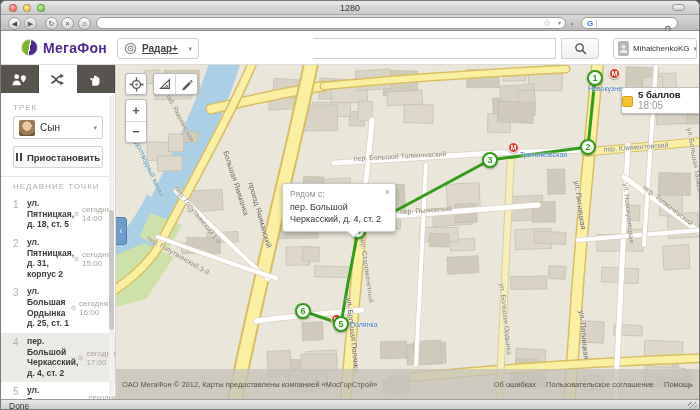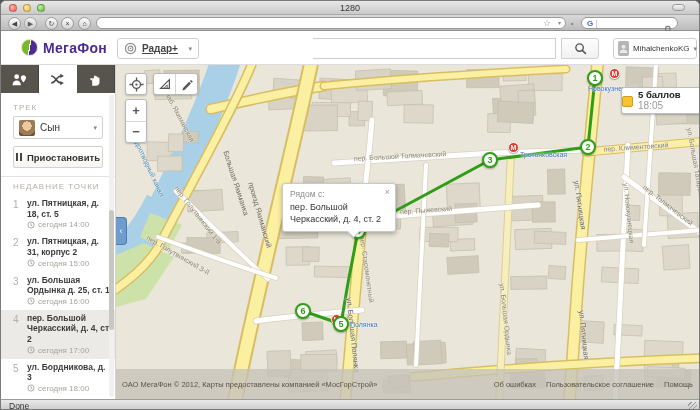--- a/index.html
+++ b/index.html
@@ -55,21 +55,21 @@
   .person-name{font-size:10px;color:#333;}
   .person-car{margin-left:auto;font-size:7px;color:#888;}
   .pause-btn{height:22px;border:1px solid #d4d2cd;border-radius:2px;background:linear-gradient(#fff,#f6f5f3);display:flex;align-items:center;justify-content:center;gap:5px;margin-bottom:8px;}
   .pause-ic{display:inline-flex;gap:2px;}
   .pause-ic i{width:2px;height:8px;background:#444;}
   .pause-label{font-size:9.5px;font-weight:bold;color:#333;}
   .side-div{height:1px;background:#e4e2de;margin:0 0 5px 0;}
   .pt-item{display:flex;gap:6px;padding:3px 4px 4px 12px;cursor:pointer;}
   .pt-item.sel{background:#eceae6;}
   .pt-num{font-size:10px;color:#b3afa7;width:8px;flex:none;padding-top:1px;}
-  .pt-body{display:flex;flex-direction:column;}
+  .pt-body{display:flex;flex-direction:row;}
   .pt-addr{font-size:8.5px;font-weight:bold;color:#3a3a3a;line-height:1.25;}
   .pt-time{display:flex;align-items:center;gap:3px;margin-top:1px;}
   .pt-time i{font-style:normal;font-size:8px;color:#a8a49c;}
   .side-scroll{position:absolute;right:1px;top:30px;width:5px;height:302px;background:#f1f0ee;border-radius:3px;}
   .side-thumb{position:absolute;right:0;width:5px;height:120px;top:115px;background:#c9c7c2;border-radius:3px;}
   
   .map{position:relative;flex:1;height:334px;background:#eae6d9;overflow:hidden;}
   .map svg.base{position:absolute;left:0;top:0;}
   .mlabel{position:absolute;font-size:7px;color:#8a8678;white-space:nowrap;transform-origin:center;text-shadow:0 0 2px #f3efe4,0 0 2px #f3efe4;z-index:2;}
   .mlabel.major{color:#6b675a;font-size:7.5px;}

